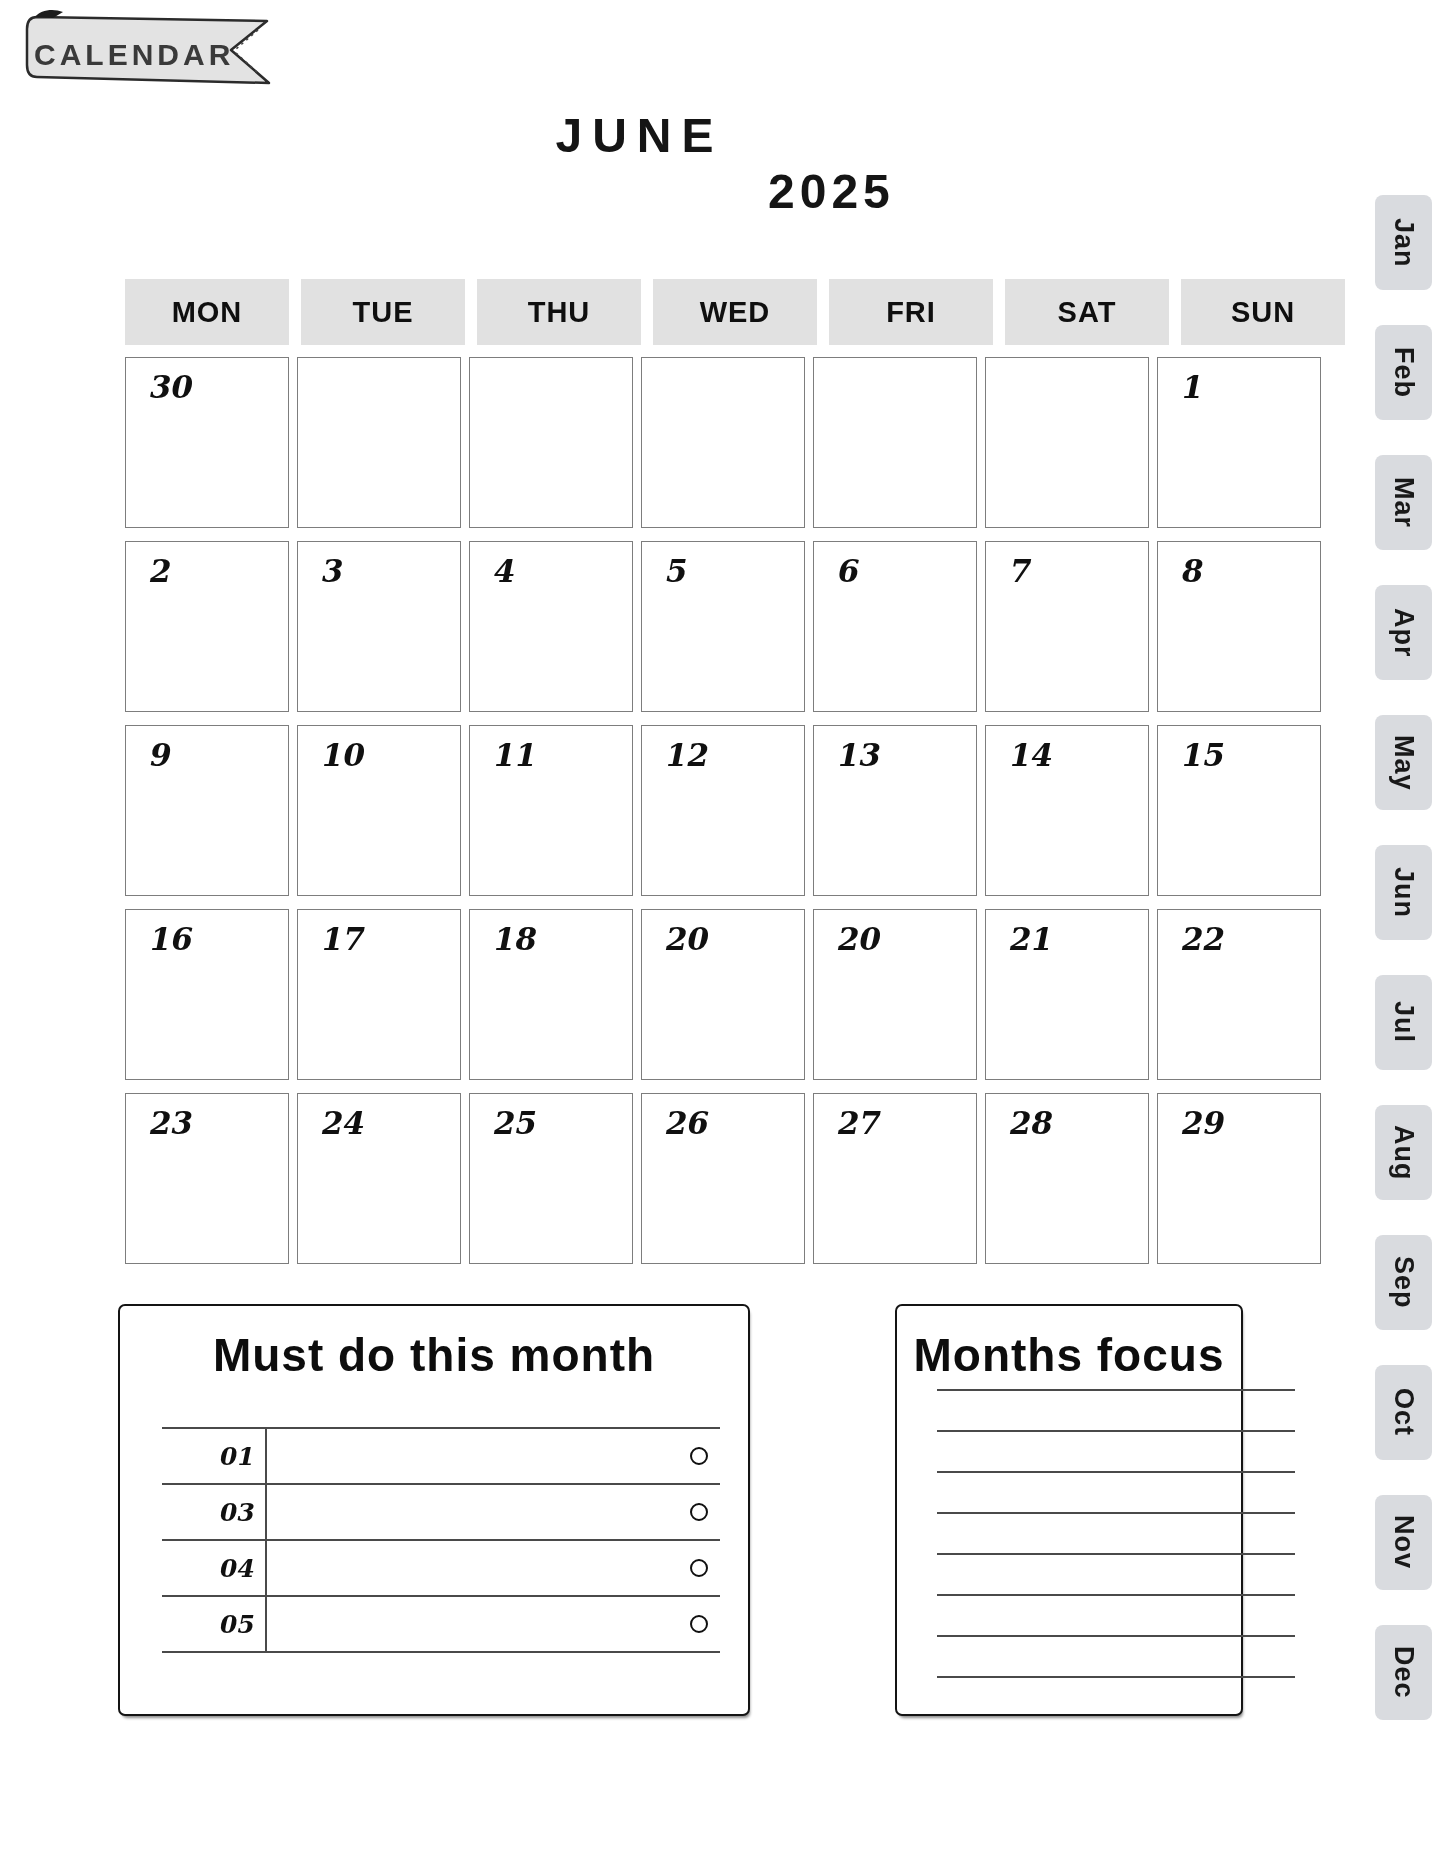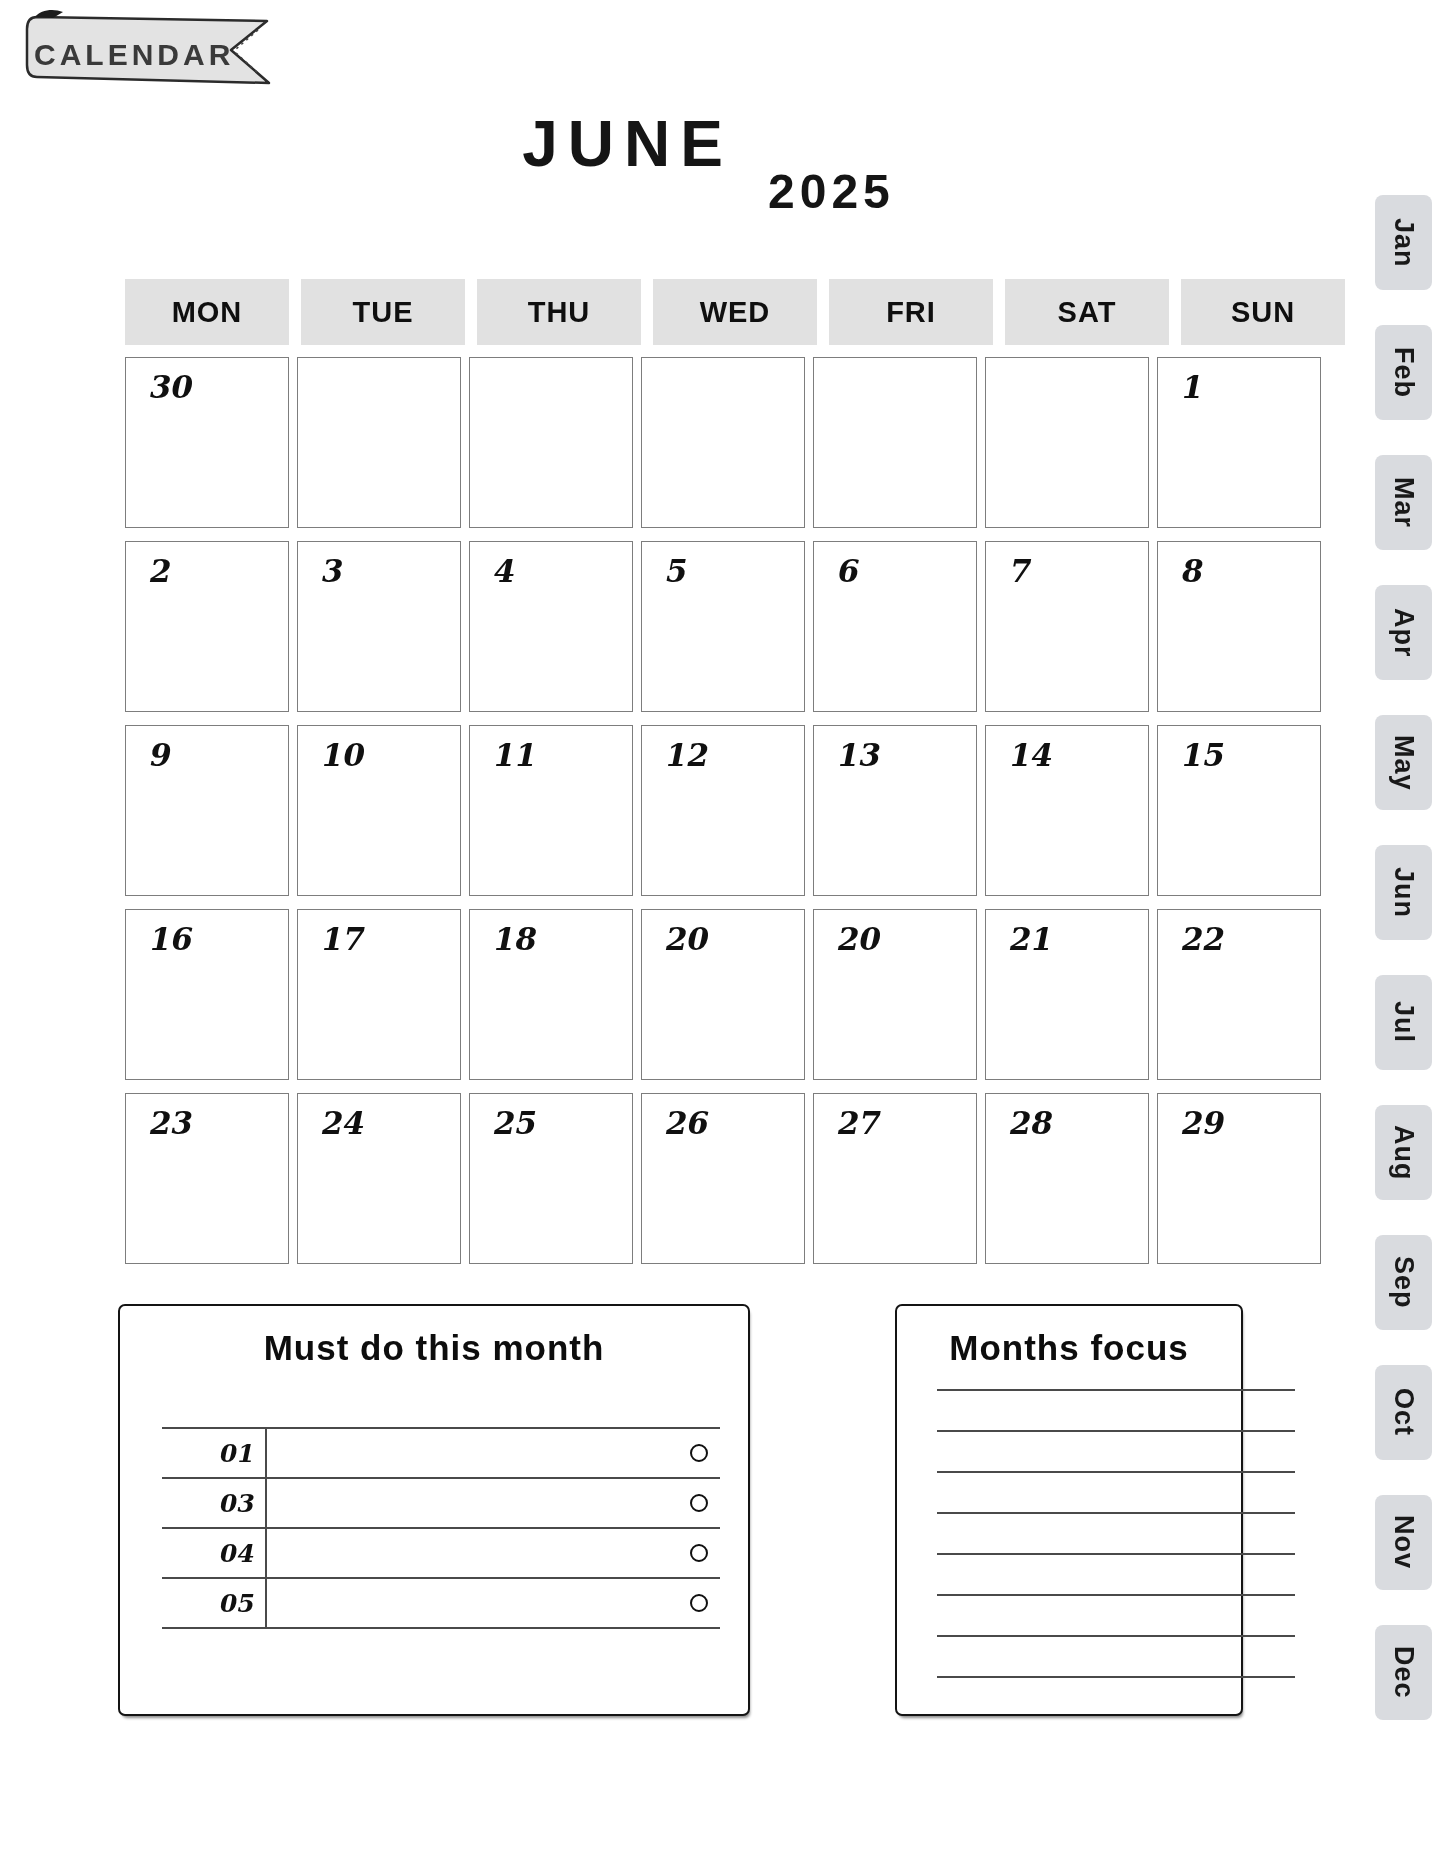--- a/index.html
+++ b/index.html
@@ -11,22 +11,22 @@
   
   .ribbon-wrap{position:absolute;left:22px;top:8px;width:252px;height:80px;}
   .ribbon-wrap svg{position:absolute;left:0;top:0;}
   .ribbon-label{
     position:absolute;left:12px;top:30px;width:180px;text-align:center;
     font-weight:bold;font-size:30px;letter-spacing:4px;color:#3a3a3a;
   }
 
   
   .month-title{
-    position:absolute;left:445px;top:112px;width:365px;text-align:center;
-    font-size:64px;font-weight:bold;letter-spacing:10px;line-height:1;color:#151515;
+    position:absolute;left:457px;top:112px;width:365px;text-align:center;
+    font-size:48px;font-weight:bold;letter-spacing:10px;line-height:1;color:#151515;
   }
   .year-label{
     position:absolute;left:768px;top:168px;
     font-size:48px;font-weight:bold;letter-spacing:5px;line-height:1;color:#151515;
   }
 
   
   .cal{position:absolute;left:125px;top:279px;width:1196px;}
   .cal-head{display:grid;grid-template-columns:repeat(7,164px);column-gap:12px;}
   .cal-head .hcell{
@@ -44,26 +44,26 @@
     font-size:31px;color:#101010;line-height:1.1;
   }
 
   
   .panel{
     position:absolute;background:#fff;border:2.5px solid #141414;border-radius:7px;
     box-sizing:border-box;box-shadow:2px 4px 3px -2px rgba(0,0,0,.45);
   }
   .panel-title{
     position:absolute;left:0;right:0;top:22px;text-align:center;
-    font-size:35px;font-weight:bold;letter-spacing:1px;color:#0d0d0d;
+    font-size:46px;font-weight:bold;letter-spacing:1px;color:#0d0d0d;
   }
 
   #must-do-box{left:118px;top:1304px;width:632px;height:412px;}
   .todo-list{position:absolute;left:42px;top:121px;width:558px;border-top:2px solid #4a4a4a;}
-  .todo-row{display:flex;align-items:center;height:50px;border-bottom:2px solid #4a4a4a;box-sizing:border-box;}
+  .todo-row{display:flex;align-items:center;height:56px;border-bottom:2px solid #4a4a4a;box-sizing:border-box;}
   .todo-num{
     width:105px;height:100%;box-sizing:border-box;border-right:2px solid #4a4a4a;
     display:flex;align-items:center;padding-left:58px;
     font-family:"DejaVu Serif","Liberation Serif",serif;font-style:italic;font-weight:bold;
     font-size:25px;color:#101010;
   }
   .todo-circle{
     margin-left:auto;margin-right:12px;width:18px;height:18px;border:2px solid #101010;
     border-radius:50%;box-sizing:border-box;background:#fff;
   }

